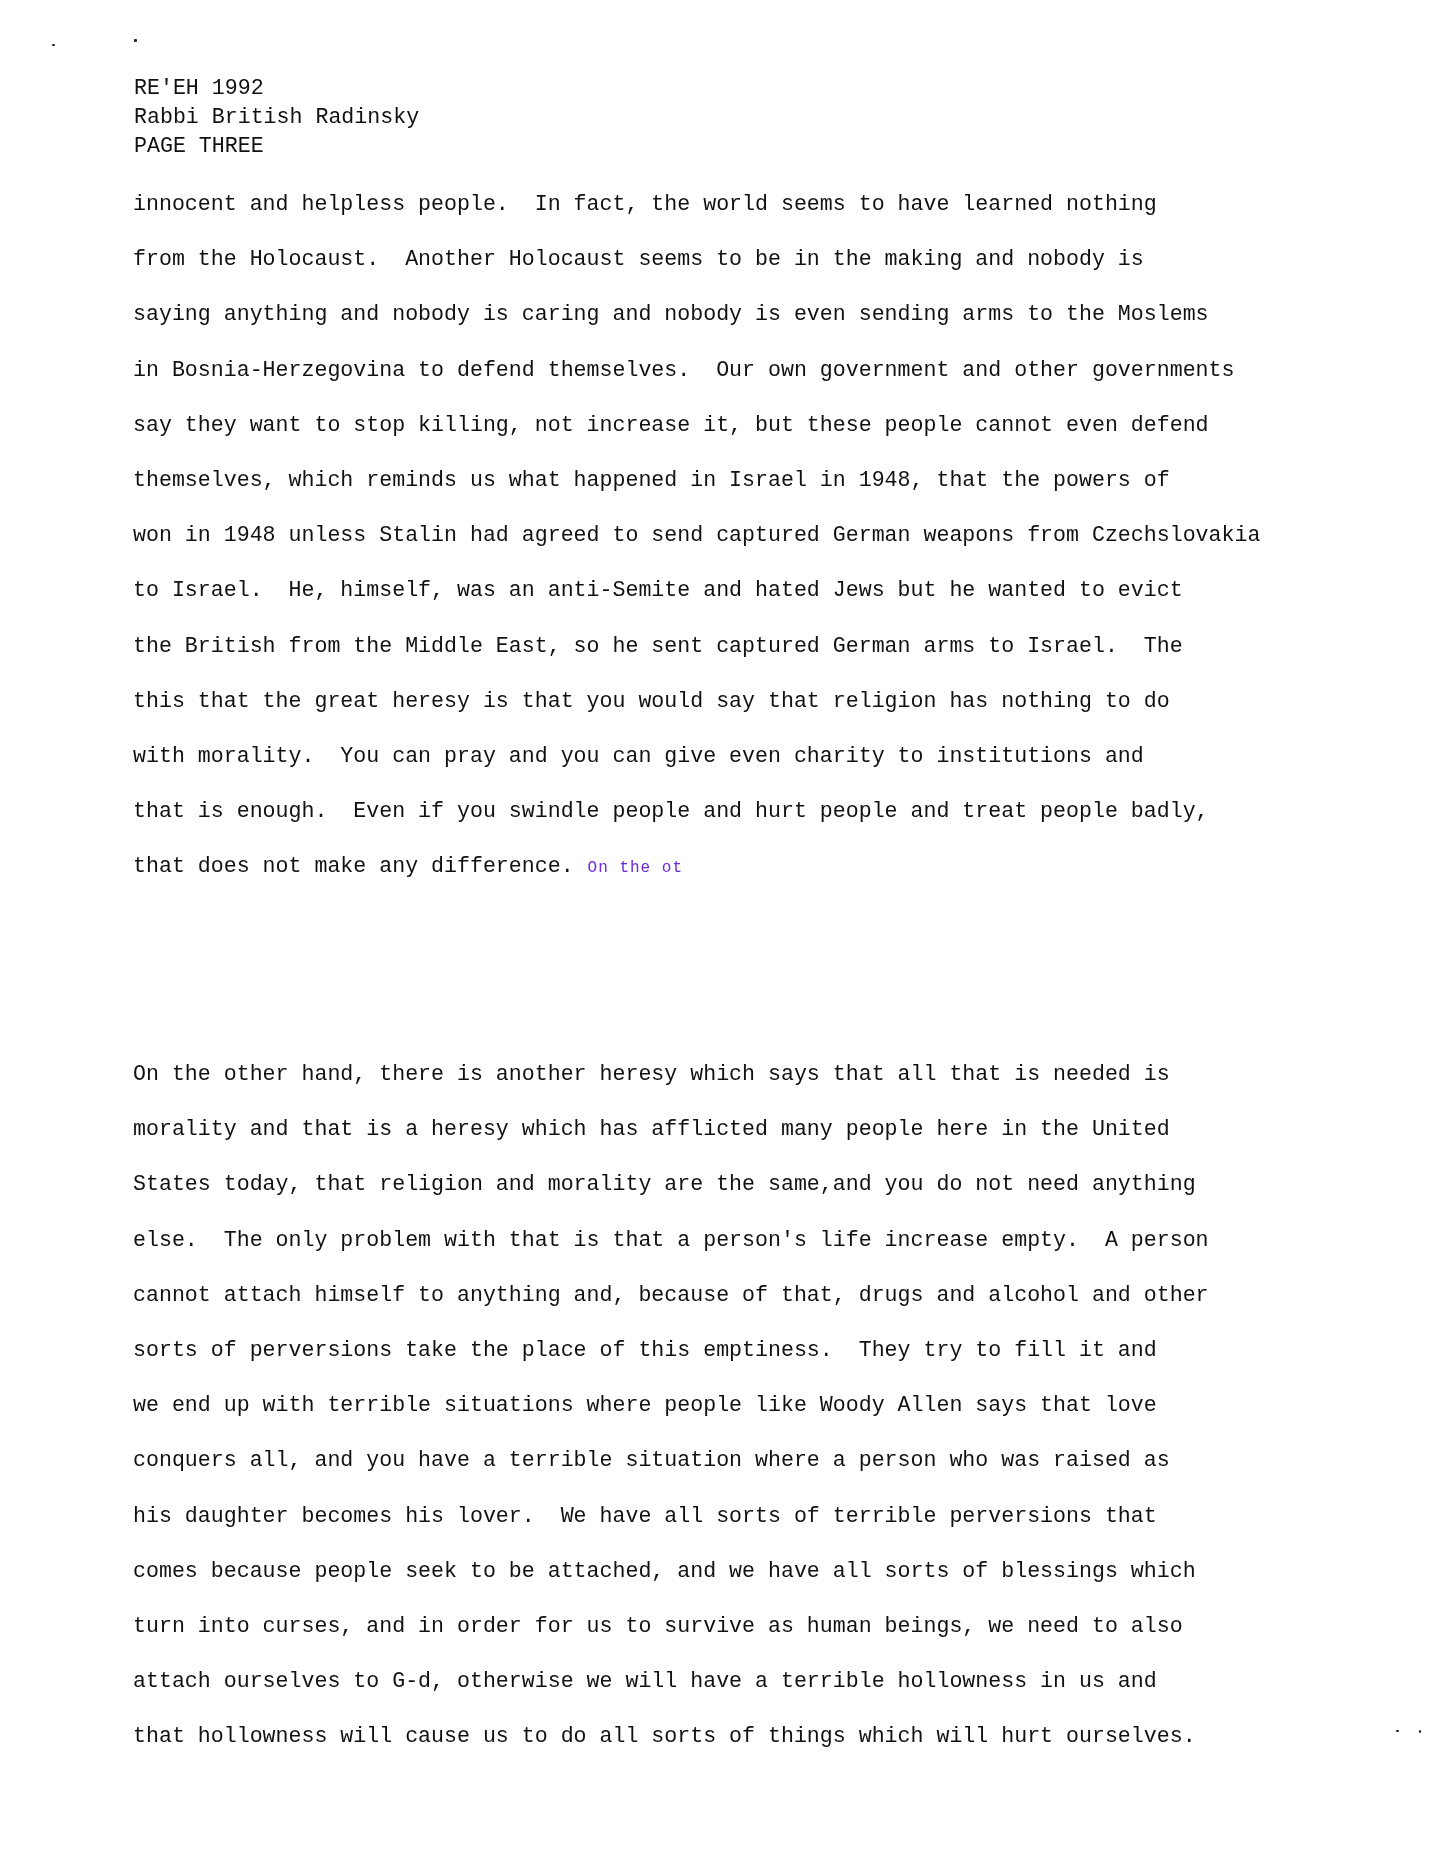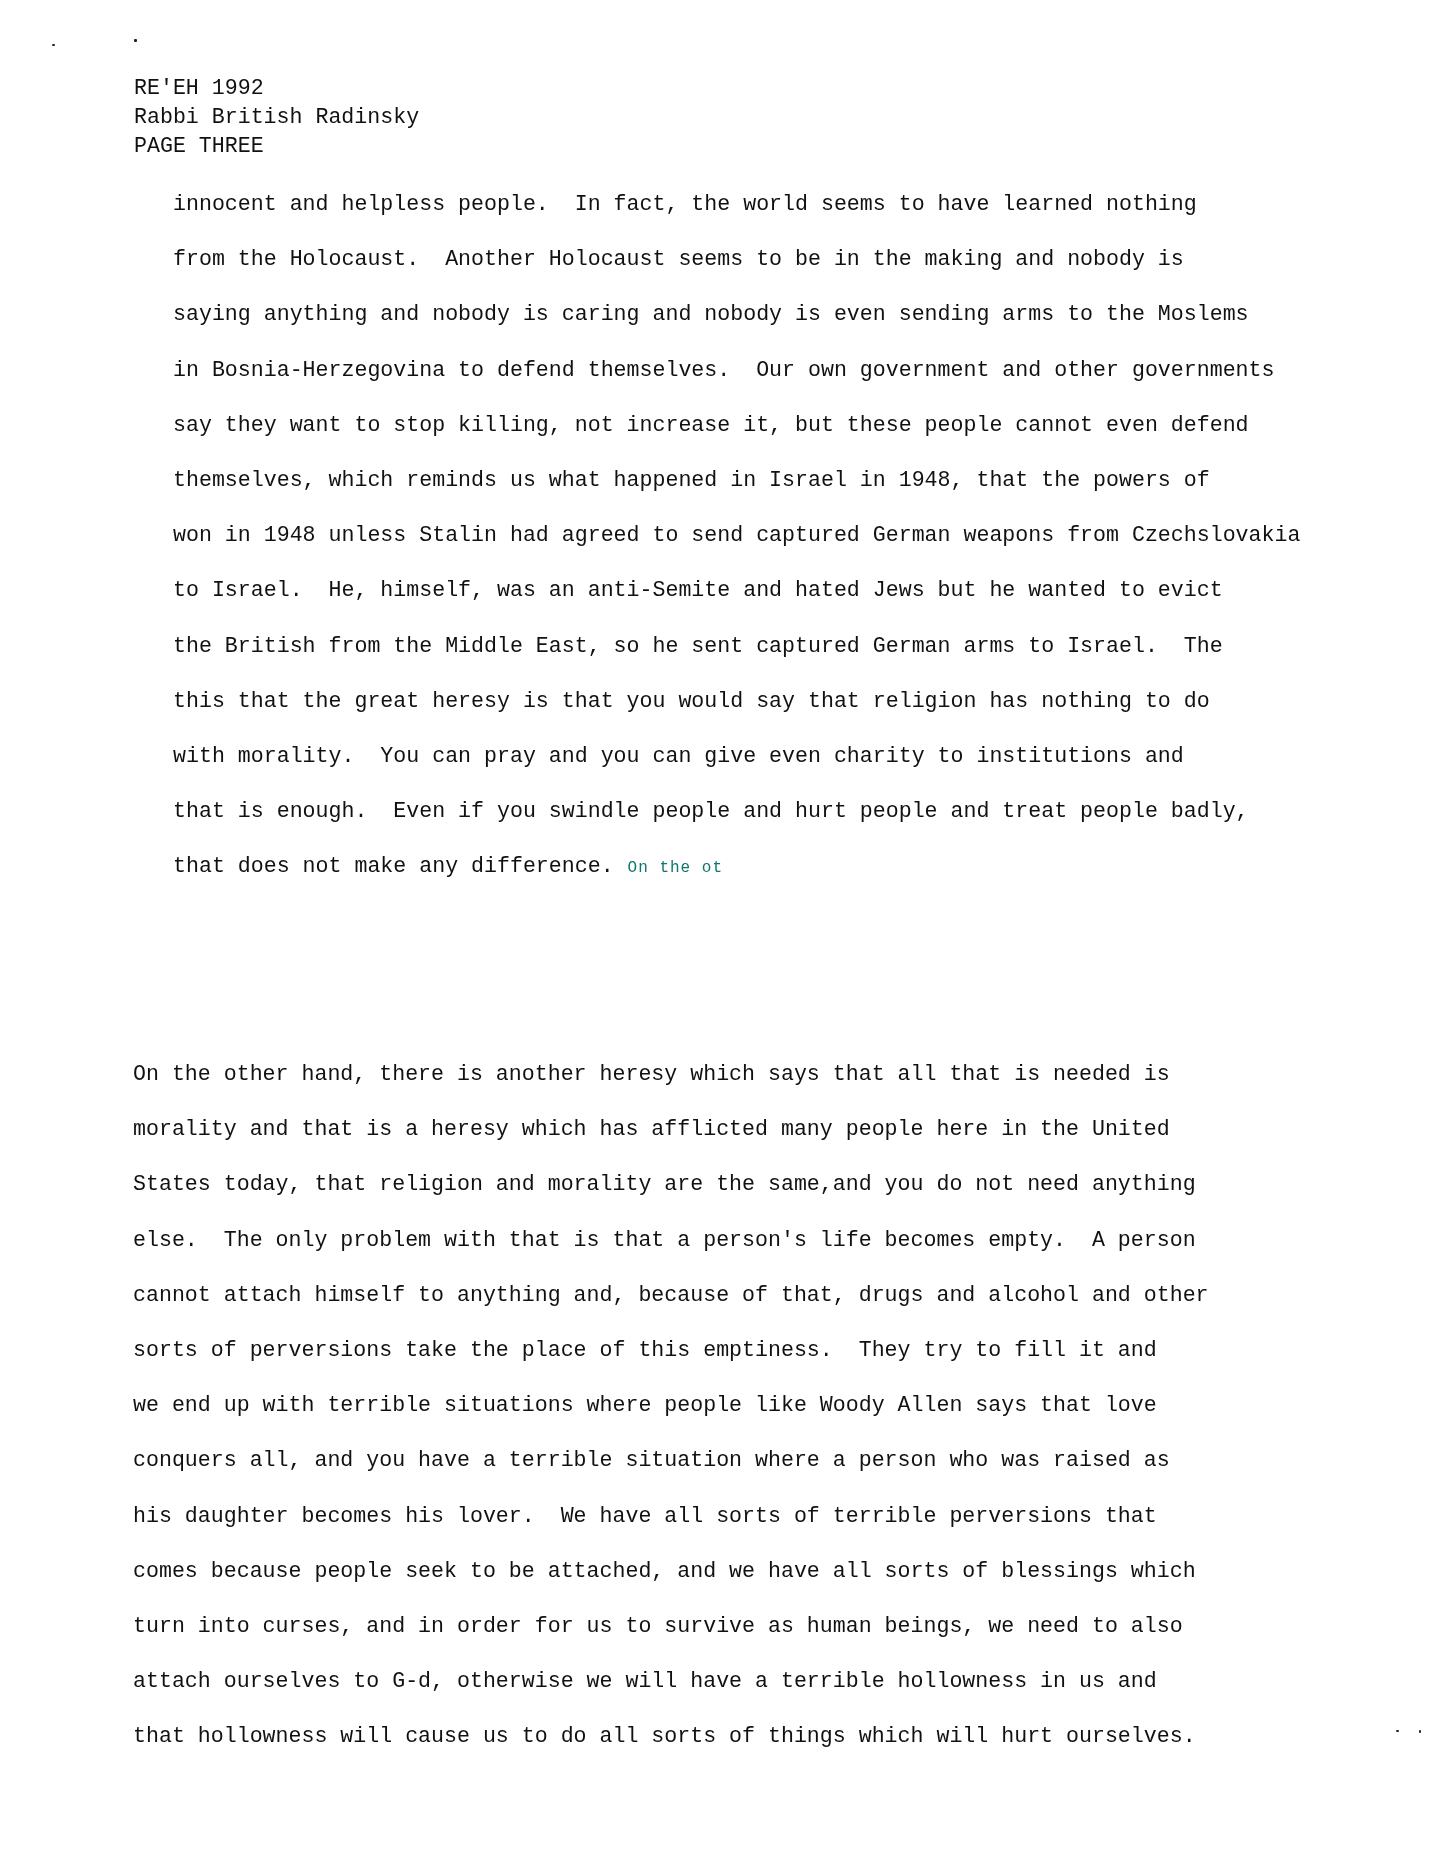--- a/index.html
+++ b/index.html
@@ -39,24 +39,24 @@
     .para {
       position: absolute;
       left: 133px;
       font-size: 21.6px;
       line-height: 55.2px;
     }
     .para .line {
       white-space: pre;
       height: 55.2px;
     }
-    #para-1 { top: 177px; margin-left: 40px; }
+    #para-1 { top: 177px; }
     #para-2 { top: 1047px; }
     .ghost {
-      color: #0f766e;
+      color: #6d28d9;
       font-size: 16px;
       letter-spacing: 1px;
       margin-left: 14px;
     }
   </style>
 </head>
 <body>
 
 <div class="page">
 
@@ -84,21 +84,21 @@
     <div class="line">this that the great heresy is that you would say that religion has nothing to do</div>
     <div class="line">with morality.  You can pray and you can give even charity to institutions and</div>
     <div class="line">that is enough.  Even if you swindle people and hurt people and treat people badly,</div>
     <div class="line"><span>that does not make any difference.</span><span class="ghost">On the ot</span></div>
   </div>
 
   <div class="para" id="para-2">
     <div class="line">On the other hand, there is another heresy which says that all that is needed is</div>
     <div class="line">morality and that is a heresy which has afflicted many people here in the United</div>
     <div class="line">States today, that religion and morality are the same,and you do not need anything</div>
-    <div class="line">else.  The only problem with that is that a person's life becomes empty.  A person</div>
+    <div class="line">else.  The only problem with that is that a person's life increase empty.  A person</div>
     <div class="line">cannot attach himself to anything and, because of that, drugs and alcohol and other</div>
     <div class="line">sorts of perversions take the place of this emptiness.  They try to fill it and</div>
     <div class="line">we end up with terrible situations where people like Woody Allen says that love</div>
     <div class="line">conquers all, and you have a terrible situation where a person who was raised as</div>
     <div class="line">his daughter becomes his lover.  We have all sorts of terrible perversions that</div>
     <div class="line">comes because people seek to be attached, and we have all sorts of blessings which</div>
     <div class="line">turn into curses, and in order for us to survive as human beings, we need to also</div>
     <div class="line">attach ourselves to G-d, otherwise we will have a terrible hollowness in us and</div>
     <div class="line">that hollowness will cause us to do all sorts of things which will hurt ourselves.</div>
   </div>

